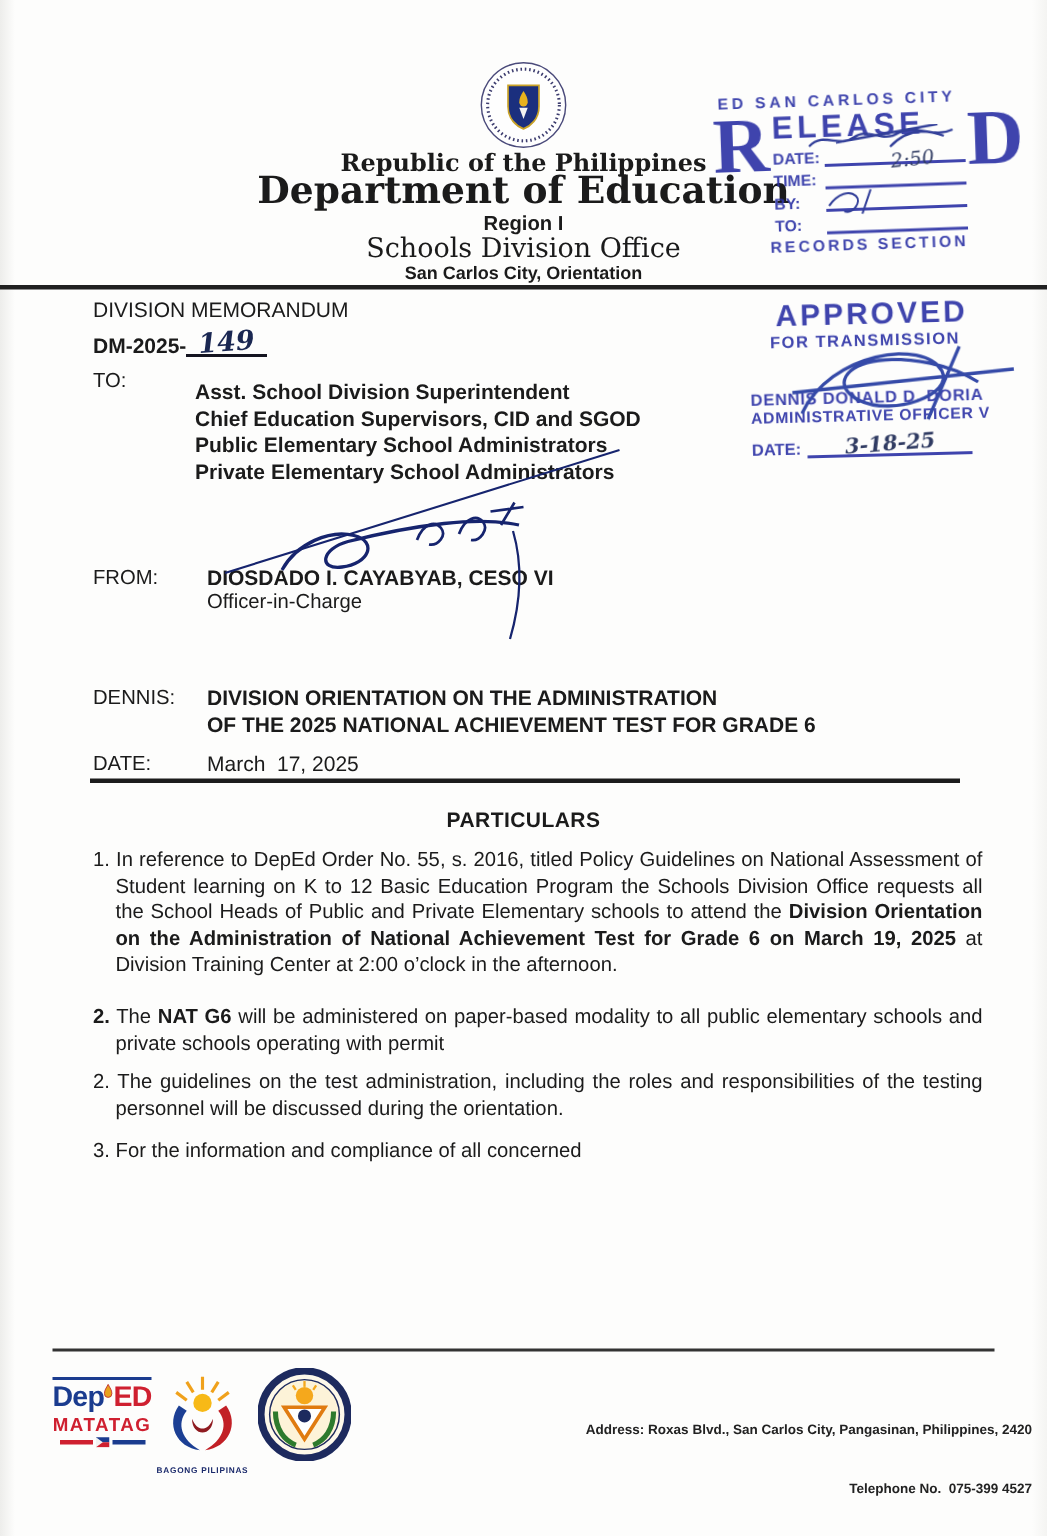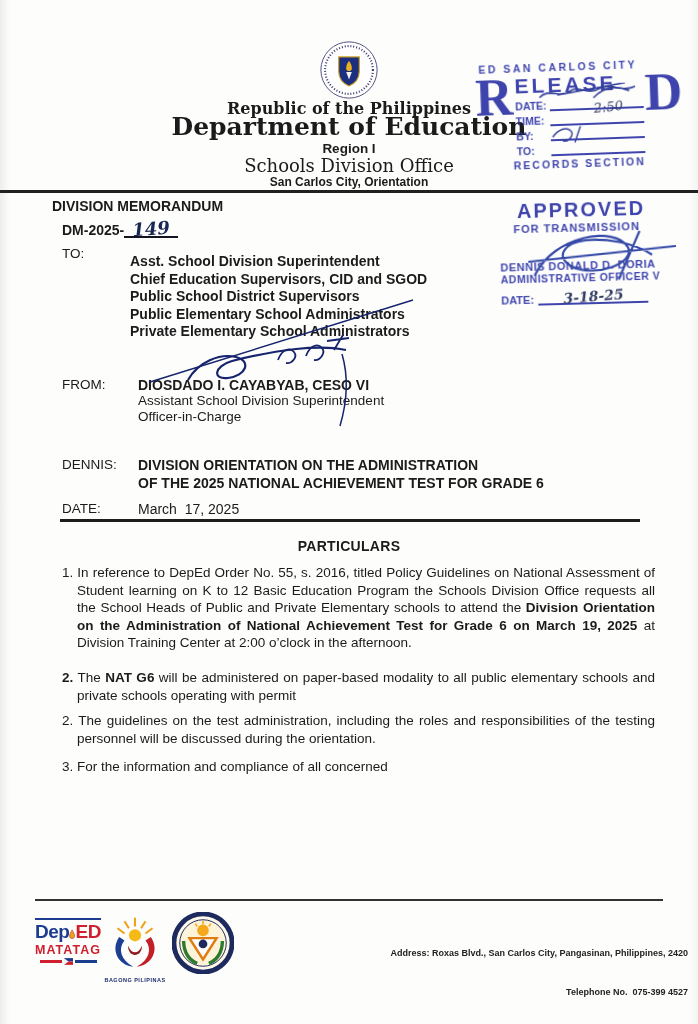--- a/index.html
+++ b/index.html
@@ -39,21 +39,21 @@
   .as-h2 { font-size:11px; font-weight:bold; letter-spacing:1px; margin-left:14px; }
   .as-name { font-size:11px; font-weight:bold; letter-spacing:.5px; margin-top:26px; white-space:nowrap; }
   .as-title { font-size:10.5px; font-weight:bold; letter-spacing:.5px; }
   .as-date { font-size:11px; font-weight:bold; margin-top:3px; display:flex; align-items:flex-end; }
   .as-date .ln { border-bottom:2px solid currentColor; width:110px; margin-left:4px; text-align:center; }
   .as-sig { position:absolute; left:20px; top:26px; width:170px; height:66px; pointer-events:none; }
 
   .hand { font-family:"DejaVu Serif",serif; font-style:italic; color:#1a2752; display:inline-block; }
 
   
-  .memo-title { left:52px; top:198px; font-weight:bold; font-size:14px; }
+  .memo-title { left:62px; top:198px; font-weight:normal; font-size:14px; }
   .memo-num   { left:62px; top:215px; font-weight:bold; font-size:14px; }
   .dm-underline { display:inline-block; min-width:54px; border-bottom:2px solid #141420; text-align:center; vertical-align:bottom; }
   .dm-hand { font-size:18px; transform:rotate(-4deg) translateY(3px); }
   .f-label { left:62px; font-size:13.5px; }
   .recipients { left:130px; top:253px; font-weight:bold; font-size:14px; line-height:17.6px; }
   .from-block { left:138px; top:377px; font-size:13.5px; line-height:16.2px; }
   .from-name { font-weight:bold; font-size:14px; }
   .subject-value { left:138px; top:457px; font-weight:bold; font-size:14px; line-height:17.5px; }
   .date-value { left:138px; top:501px; font-size:14px; white-space:pre; }
   .rule-mid { left:60px; top:519px; width:580px; height:3px; background:#1c1c1c; }
@@ -64,21 +64,21 @@
   .para { left:62px; width:578px; font-size:13.5px; line-height:17.6px; text-align:justify; padding-left:15px; text-indent:-15px; }
   .p1 { top:564px; } .p2 { top:669px; } .p3 { top:712px; } .p4 { top:758px; }
   .para b { font-weight:bold; }
 
   
   .f-rule { left:35px; top:899px; width:628px; height:2px; background:#333; }
   .address { right:10px; top:921px; text-align:right; font-size:9px; font-weight:bold; line-height:13px; white-space:pre; color:#222; }
 
   .logo-deped { left:35px; top:918px; width:66px; }
   .ld-line { height:2px; background:#1b3c8f; margin-bottom:1px; }
-  .ld-name { font-weight:bold; font-size:19px; line-height:22px; letter-spacing:-.5px; display:flex; align-items:flex-end; justify-content:center; }
+  .ld-name { font-weight:bold; font-size:19px; line-height:22px; letter-spacing:-.5px; display:flex; align-items:flex-start; justify-content:center; }
   .ld-dep { color:#1b3c8f; } .ld-ed { color:#cf2030; }
   .ld-matatag { color:#cf2030; font-weight:bold; font-size:12.5px; letter-spacing:1px; text-align:center; }
   .ld-tiny { display:flex; align-items:center; justify-content:center; gap:2px; margin-top:1px; }
   .ld-bar { height:3px; width:22px; }
   .bar-red { background:#cf2030; } .bar-blue { background:#1b3c8f; }
   .logo-bagong { left:104px; top:916px; width:62px; text-align:center; }
   .lb-cap { font-size:5.5px; font-weight:bold; color:#1b2a6b; letter-spacing:.5px; margin-top:1px; }
   .logo-sdo { left:172px; top:912px; width:64px; }
 </style>
 </head>
@@ -151,29 +151,27 @@
 
   <div class="abs memo-title">DIVISION MEMORANDUM</div>
   <div class="abs memo-num">
     <span>DM-2025-</span><span class="dm-underline"><span class="hand dm-hand">149</span></span>
   </div>
 
   <div class="abs f-label" style="top:246px;">TO:</div>
   <div class="abs recipients">
     <div>Asst. School Division Superintendent</div>
     <div>Chief Education Supervisors, CID and SGOD</div>
-    <div>Public School District Supervisors</div>
     <div>Public Elementary School Administrators</div>
     <div>Private Elementary School Administrators</div>
   </div>
 
   <div class="abs f-label" style="top:377px;">FROM:</div>
   <div class="abs from-block">
     <div class="from-name">DIOSDADO I. CAYABYAB, CESO VI</div>
-    <div>Assistant School Division Superintendent</div>
     <div>Officer-in-Charge</div>
   </div>
 
   <svg class="abs sig-main" viewBox="0 0 335 140">
     <path d="M285,2 L22,84" fill="none" stroke="#16246e" stroke-width="1.4"></path>
     <path d="M60,82 C70,64 92,55 108,59 C124,63 118,78 100,80 C84,82 86,68 104,63 C128,57 150,53 168,51 C186,49 204,49 218,52" fill="none" stroke="#16246e" stroke-width="2.2"></path>
     <path d="M150,62 C154,51 162,49 166,54 C170,59 164,66 158,65 M178,58 C182,47 190,45 194,50 C198,55 192,63 186,62 M206,52 l9,-15 M199,43 l22,-3" fill="none" stroke="#16246e" stroke-width="1.8"></path>
     <path d="M214,56 C221,80 219,104 212,128" fill="none" stroke="#16246e" stroke-width="1.5"></path>
   </svg>
 

